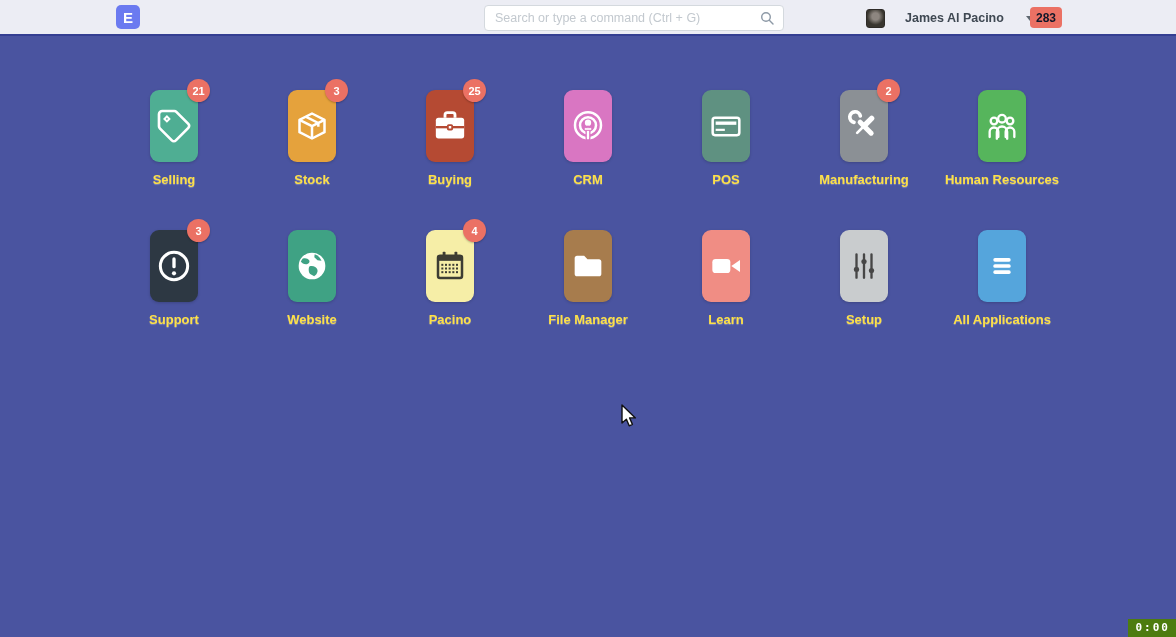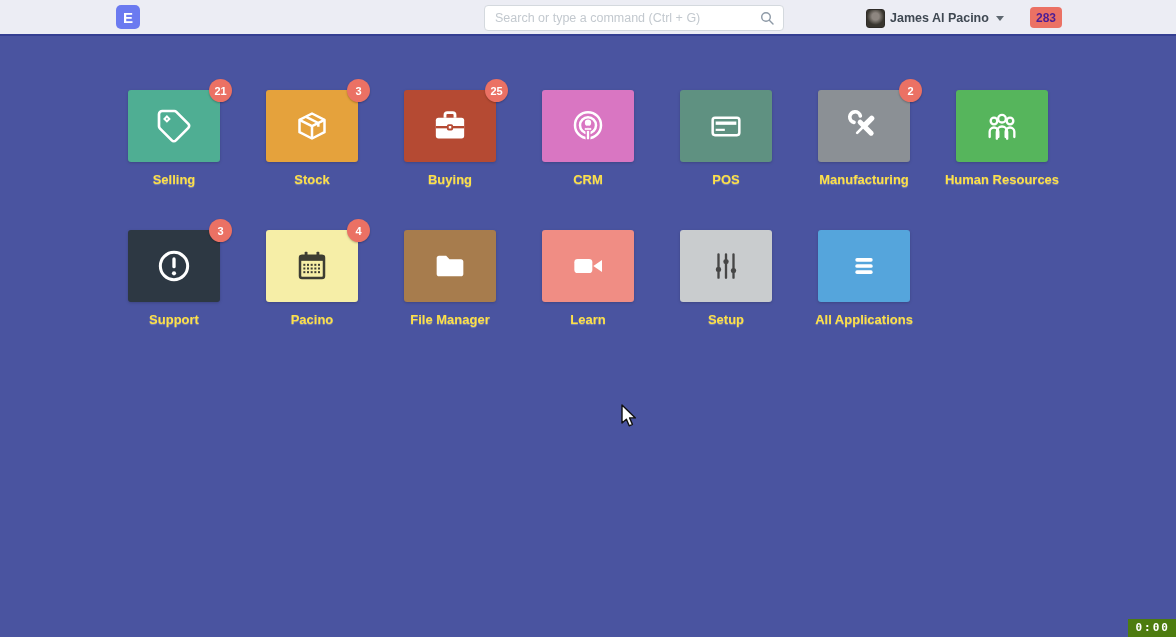--- a/index.html
+++ b/index.html
@@ -25,50 +25,50 @@
   .searchwrap input {
     flex:1; border:none; outline:none; background:transparent;
     font-family:"Liberation Sans", sans-serif; font-size:12.5px; color:#36414c;
     padding:0 4px 0 10px;
   }
   .searchwrap input::placeholder { color:#c3c9cf; }
   .search-ic { margin-right:8px; cursor:pointer; display:flex; }
 
   .usermenu {
     position:absolute; left:866px; top:0; height:36px;
-    display:flex; align-items:center; gap:5px; cursor:pointer;
+    display:flex; align-items:center; gap:20px; cursor:pointer;
   }
   .avatar {
     width:19px; height:19px; border-radius:3px;
     background:radial-gradient(circle at 50% 38%, #8d8680 0 26%, #39362f 62%);
     border:1px solid #2e2b27;
   }
   .username { font-size:12.5px; font-weight:bold; color:#3f4852; white-space:nowrap; }
   .caret {
     width:0; height:0; border-left:4px solid transparent; border-right:4px solid transparent;
     border-top:5px solid #5e6770; margin-left:2px;
   }
   .notif {
     position:absolute; left:1030px; top:7px; min-width:30px; height:21px;
-    background:#eb7164; color:#4c1d95; border-radius:4px;
+    background:#eb7164; color:#0f172a; border-radius:4px;
     font-size:12px; font-weight:bold; display:flex; align-items:center; justify-content:center;
     padding:0 6px; cursor:pointer;
   }
 
   
   .grid {
     position:absolute; top:90px; left:105px; width:966px;
     display:flex; flex-wrap:wrap;
   }
   .cell {
     width:138px; height:140px; display:flex; flex-direction:column; align-items:center;
     cursor:pointer;
   }
   .tile {
-    position:relative; width:92px; height:72px; border-radius:3px;
+    position:relative; width:48px; height:72px; border-radius:9px;
     display:flex; align-items:center; justify-content:center;
     box-shadow:0 1px 3px rgba(0,0,0,0.18);
   }
   .tile svg { width:40px; height:40px; display:block; }
   .tbadge {
     position:absolute; top:-11px; right:-12px; min-width:23px; height:23px;
     border-radius:12px; background:#eb7164; color:#fff;
     font-size:11px; font-weight:bold; display:flex; align-items:center; justify-content:center;
     padding:0 4px; box-shadow:0 1px 2px rgba(0,0,0,0.25);
   }
@@ -314,20 +314,29 @@
     <div class="cell">
       <div class="tile" style="background: rgb(45, 56, 67); --tc: #2d3843; color: rgb(255, 255, 255);">
         <svg>
             <use href="#alert-circle-icon"></use>
           </svg>
         <div class="tbadge">3</div>
       </div>
       <div class="applabel">Support</div>
     </div>
 
+    <div class="cell">
+      <div class="tile" style="background: rgb(63, 162, 132); --tc: #3fa284; color: rgb(255, 255, 255);">
+        <svg>
+            <use href="#globe-icon"></use>
+          </svg>
+
+      </div>
+      <div class="applabel">Website</div>
+    </div>
 
     <div class="cell">
       <div class="tile" style="background: rgb(246, 238, 167); --tc: #f6eea7; color: rgb(61, 61, 51);">
         <svg>
             <use href="#calendar-icon"></use>
           </svg>
         <div class="tbadge">4</div>
       </div>
       <div class="applabel">Pacino</div>
     </div>

